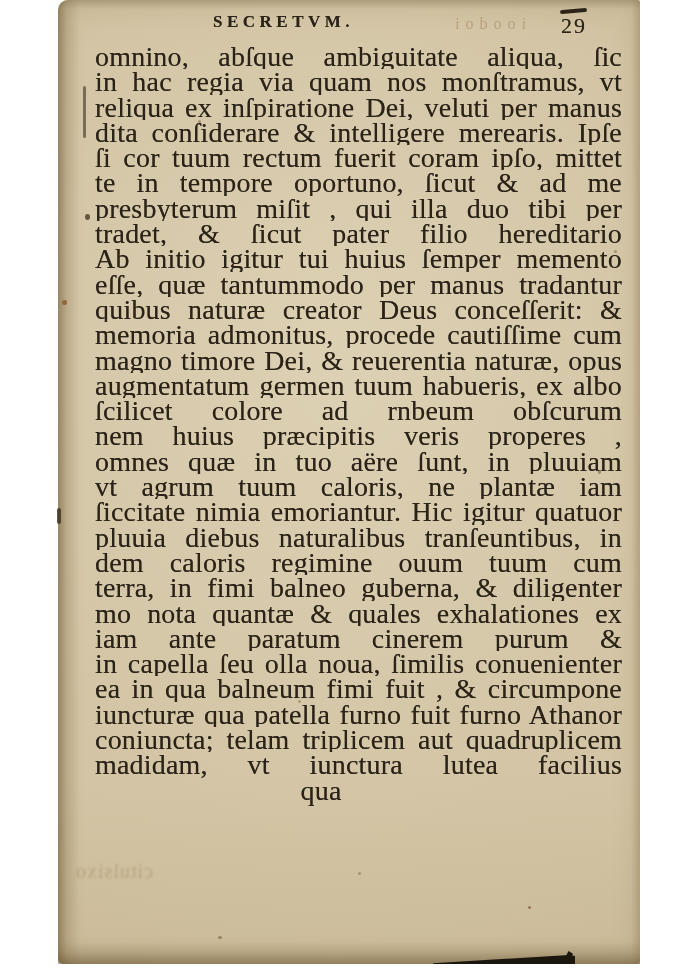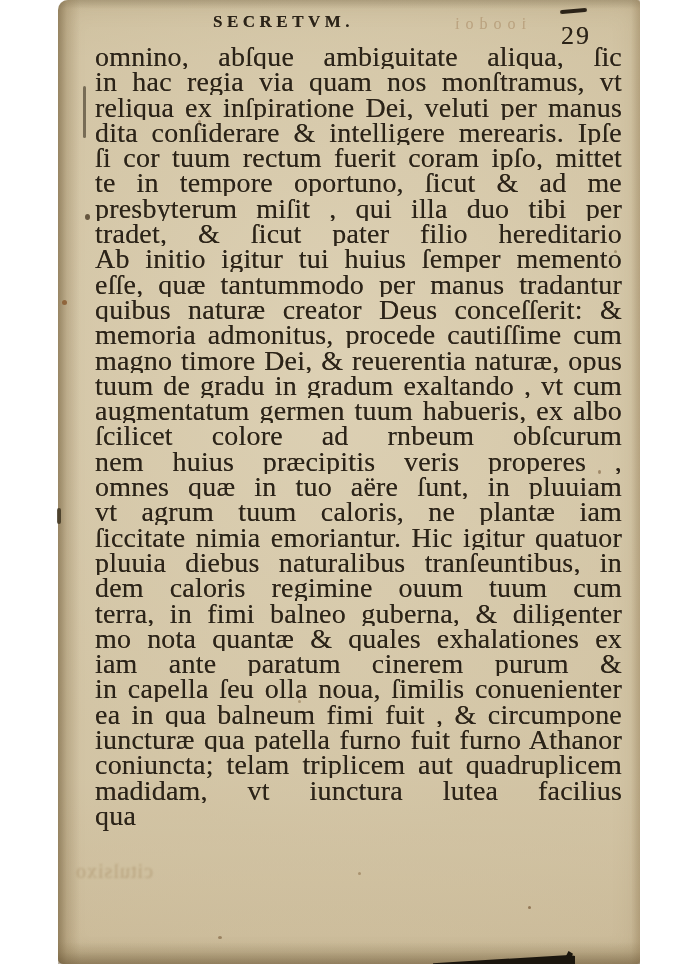--- a/index.html
+++ b/index.html
@@ -33,32 +33,32 @@
     filter:blur(.4px);}
   .wedge-tail{position:absolute;left:505px;bottom:2px;width:10px;height:11px;
     background:var(--wedge,#1b160e);clip-path:polygon(0 100%,55% 0,100% 25%,60% 100%);filter:blur(.4px);}
 
   
   .runhead{position:absolute;left:0;top:12px;width:100%;height:30px;color:var(--ink,#2b2318);}
   .head-title{position:absolute;left:155px;top:0;font-size:17px;font-weight:700;
     letter-spacing:4.5px;text-shadow:0 0 .6px rgba(43,35,24,.55);}
   .head-ghost{position:absolute;left:298px;top:3px;width:170px;font-size:16px;
     color:#a3805a;opacity:.5;filter:blur(.7px);transform:scaleX(-1);letter-spacing:6px;}
-  .folio{position:absolute;left:503px;top:9px;font-size:26px;letter-spacing:2px;
+  .folio{position:absolute;left:503px;top:1px;font-size:22px;letter-spacing:2px;
     text-shadow:0 0 .6px rgba(43,35,24,.55);}
   .folio-dash{position:absolute;left:502px;top:-3px;width:27px;height:3.5px;
     background:var(--ink,#2b2318);transform:rotate(-5deg);border-radius:2px;filter:blur(.3px);}
 
   
   .textblock{position:absolute;left:37px;top:44px;width:527px;color:var(--ink,#2b2318);
     font-size:28px;line-height:25.3px;letter-spacing:.2px;word-spacing:1px;
     text-shadow:0 0 .55px rgba(43,35,24,.6);}
   .line{height:25.3px;overflow:hidden;text-align:justify;}
   .line::after{content:"";display:inline-block;width:100%;height:0;}
-  .catchword-row{height:25.3px;text-align:left;padding-right:75px;box-sizing:border-box;}
+  .catchword-row{height:25.3px;text-align:center;padding-right:75px;box-sizing:border-box;}
 
   
   .ghost-bottom{position:absolute;left:17px;top:860px;font-size:20px;color:#9a7d52;
     opacity:.42;filter:blur(1px);transform:scaleX(-1);letter-spacing:1px;}
 
   
   .speck{position:absolute;border-radius:50%;}
   .sp1{left:27px;top:214px;width:5px;height:6px;background:#4a3a24;opacity:.8;}
   .sp2{left:4px;top:300px;width:5px;height:5px;background:#8a5a30;opacity:.85;}
   .sp3{left:-1px;top:508px;width:4px;height:16px;background:#3a2f1d;opacity:.8;border-radius:2px;}
@@ -98,21 +98,20 @@
         <div class="line">dita conſiderare &amp; intelligere merearis. Ipſe enim</div>
         <div class="line">ſi cor tuum rectum fuerit coram ipſo, mittet ad</div>
         <div class="line">te in tempore oportuno, ſicut &amp; ad me indignum</div>
         <div class="line">presbyterum miſit , qui illa duo tibi per manus</div>
         <div class="line">tradet, &amp; ſicut pater filio hereditario relinquet.</div>
         <div class="line">Ab initio igitur tui huius ſemper memento duo</div>
         <div class="line">eſſe, quæ tantummodo per manus tradantur iis</div>
         <div class="line">quibus naturæ creator Deus conceſſerit: &amp; huius</div>
         <div class="line">memoria admonitus, procede cautiſſime cum</div>
         <div class="line">magno timore Dei, &amp; reuerentia naturæ, opus</div>
-        <div class="line">tuum de gradu in gradum exaltando , vt cum</div>
         <div class="line">augmentatum germen tuum habueris, ex albo</div>
         <div class="line">ſcilicet colore ad rnbeum obſcurum deductum,</div>
         <div class="line">nem huius præcipitis veris properes , nubeſque</div>
         <div class="line">omnes quæ in tuo aëre ſunt, in pluuiam reſolue,</div>
         <div class="line">vt agrum tuum caloris, ne plantæ iam creſcentes</div>
         <div class="line">ſiccitate nimia emoriantur. Hic igitur quatuor a</div>
         <div class="line">pluuia diebus naturalibus tranſeuntibus, in eo-</div>
         <div class="line">dem caloris regimine ouum tuum cum irrigata</div>
         <div class="line">terra, in fimi balneo guberna, &amp; diligenter ani-</div>
         <div class="line">mo nota quantæ &amp; quales exhalationes ex terra</div>

